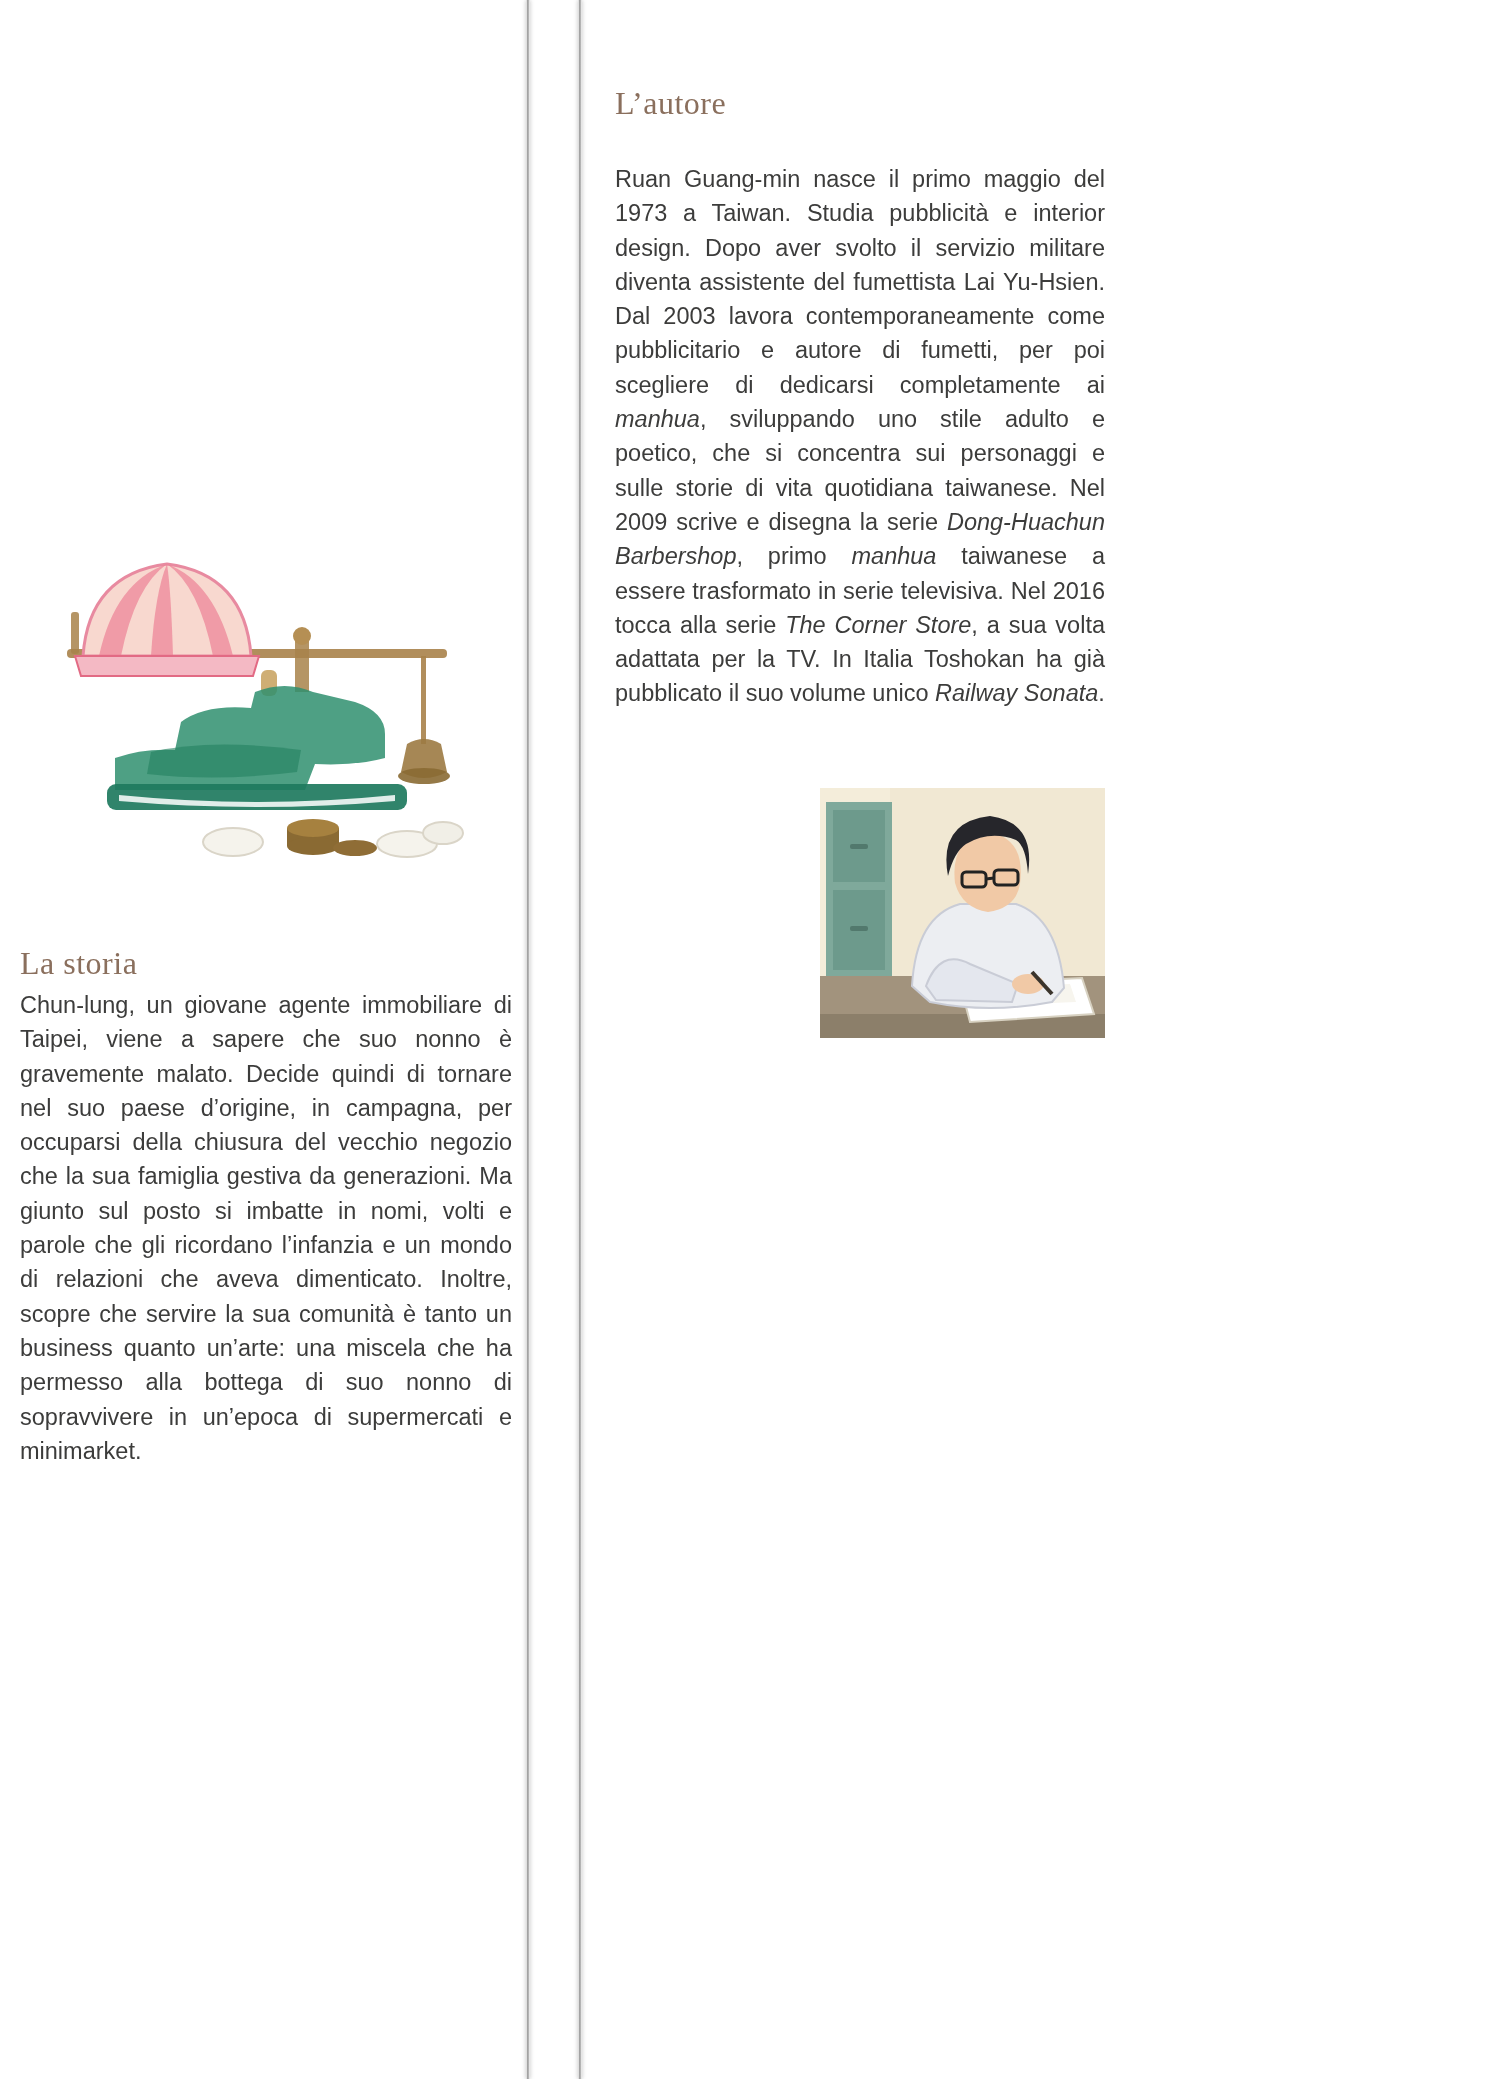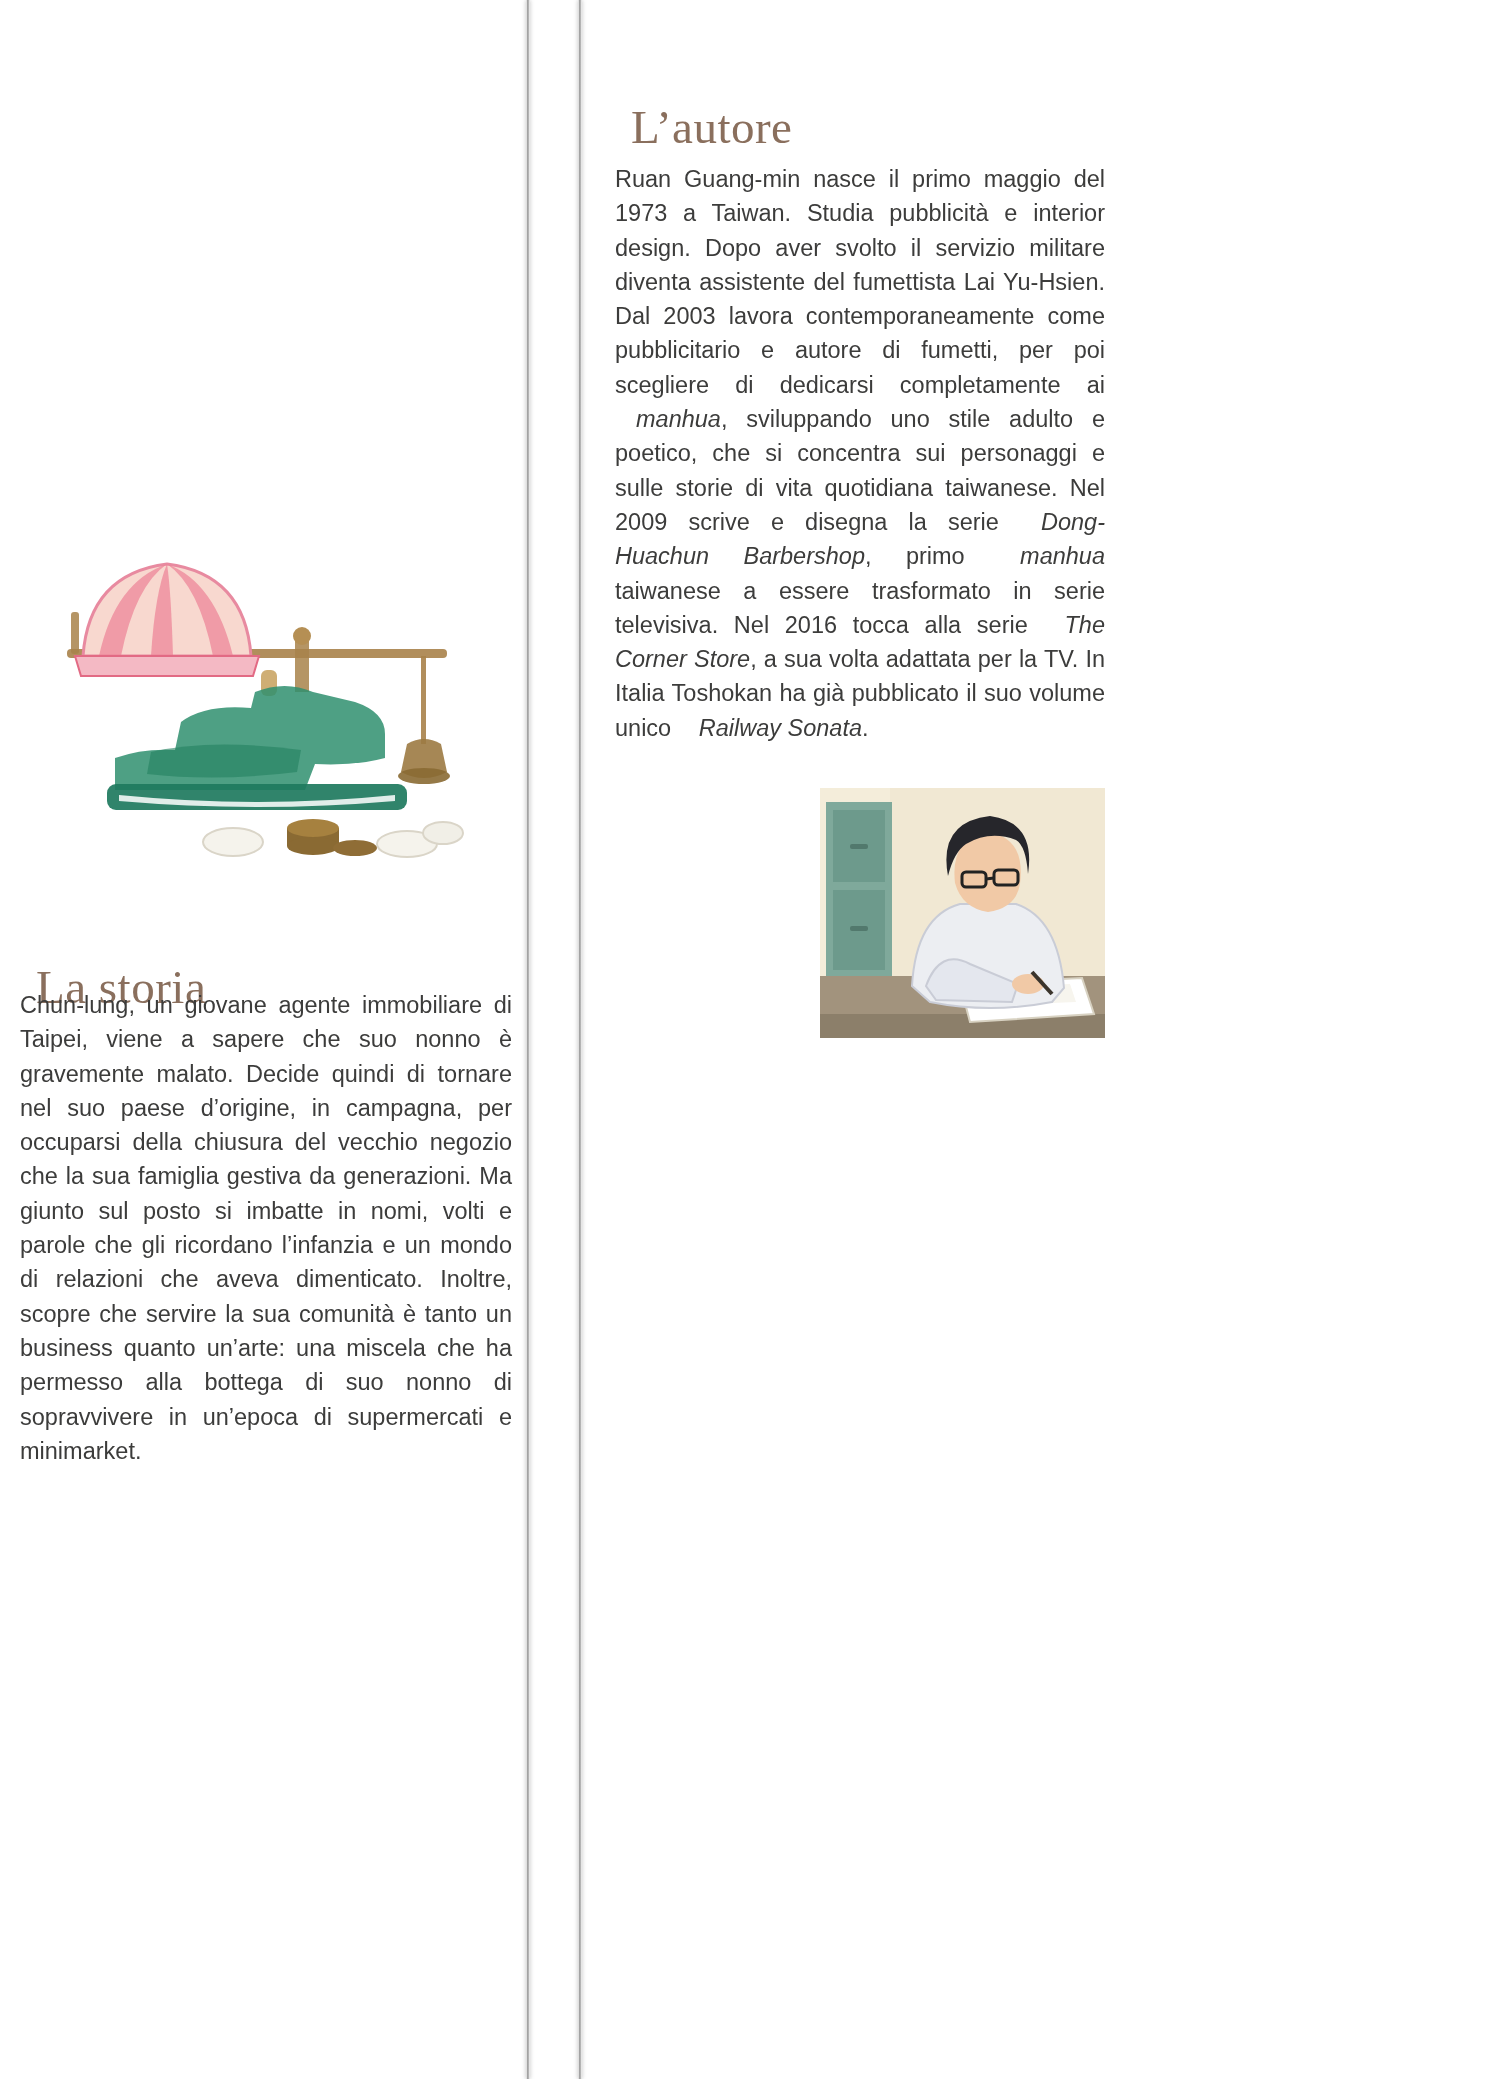--- a/index.html
+++ b/index.html
@@ -14,36 +14,36 @@
   .page-left{left:0;width:532px;}
   .page-right{left:580px;width:908px;}
   .page-edge{
     position:absolute;top:0;height:100%;width:4px;
     background:linear-gradient(to right, rgba(130,130,130,0) 0%, rgba(125,125,125,.85) 45%, rgba(130,130,130,0) 100%);
     box-shadow:0 0 4px rgba(90,90,90,.35);
   }
   .edge-a{left:526px;}
   .edge-b{left:578px;}
   .heading{
-    position:absolute;margin:16px;
+    position:absolute;margin:0;
     font-family:"Liberation Serif","DejaVu Serif",serif;
     font-weight:500;
-    font-size:47px;
+    font-size:32px;
     letter-spacing:.5px;
     color:#8a6f5d;
     line-height:1.1;
   }
   .body-text{
     position:absolute;margin:0;
     font-size:23.5px;line-height:34.3px;
     color:#3c3c3b;
     text-align:justify;
     text-justify:inter-word;
   }
-  .it{font-style:italic;margin-left:21px;}
+  .it{font-style:italic;}
   .page-left .heading{left:20px;top:946px;}
   .page-left .body-text{left:20px;top:988px;width:492px;}
   .page-right .heading{left:35px;top:86px;}
   .page-right .body-text{left:35px;top:162px;width:490px;}
   figure{margin:0;padding:0;position:absolute;}
   .scale-art{left:55px;top:552px;width:410px;height:310px;}
   .author-art{left:240px;top:788px;width:285px;height:250px;}
 </style>
 </head>
 <body>

